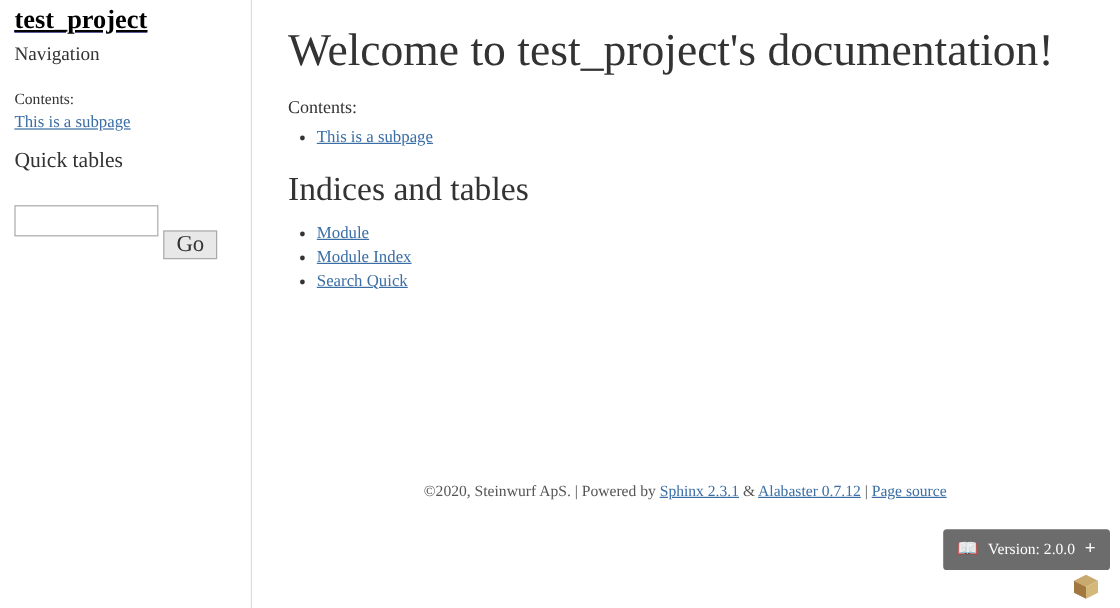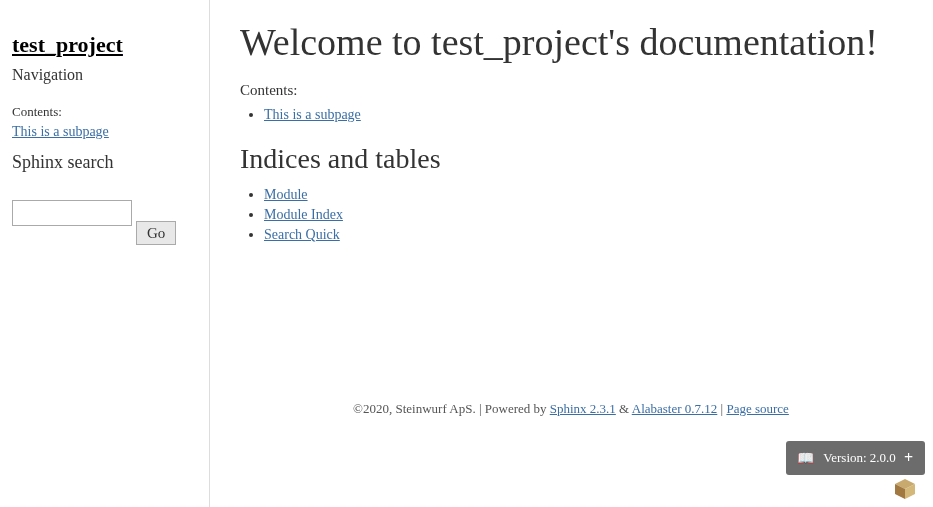--- a/index.html
+++ b/index.html
@@ -12,21 +12,21 @@
       display: flex;
       min-height: 507px;
       width: 933px;
       overflow: hidden;
     }
 
     
     #sidebar {
       width: 210px;
       min-width: 210px;
-      padding: 32px 12px;
+      padding: 3px 12px;
       border-right: 1px solid #ddd;
       background: #fff;
     }
 
     #sidebar .project-title {
       font-size: 22px;
       font-weight: bold;
       color: #000;
       text-decoration: underline;
       display: block;
@@ -75,21 +75,21 @@
       padding: 2px 4px;
       font-size: 13px;
       font-family: Georgia, serif;
     }
 
     .search-row button {
       height: 24px;
       padding: 0 10px;
       background: #e8e8e8;
       border: 1px solid #aaa;
-      font-size: 15px;
+      font-size: 19px;
       font-family: Georgia, serif;
       cursor: pointer;
       color: #333;
       margin-top: 40px;
     }
 
     
     #main {
       flex: 1;
       padding: 20px 30px 20px 30px;
@@ -195,21 +195,21 @@
 </head>
 <body>
 
 <div id="sidebar">
   <a href="#">
     <span class="project-title">test_project</span>
   </a>
   <span class="nav-label">Navigation</span>
   <span class="contents-label">Contents:</span>
   <a href="#" class="sidebar-link">This is a subpage</a>
-  <span class="quick-search-label">Sphinx search</span>
+  <span class="quick-search-label">Quick tables</span>
   <div class="search-row">
     <input type="text" value="" style="">
     <button>Go</button>
   </div>
 </div>
 
 <div id="main">
   <h1>Welcome to test_project's documentation!</h1>
   <p class="contents-heading">Contents:</p>
   <ul>

